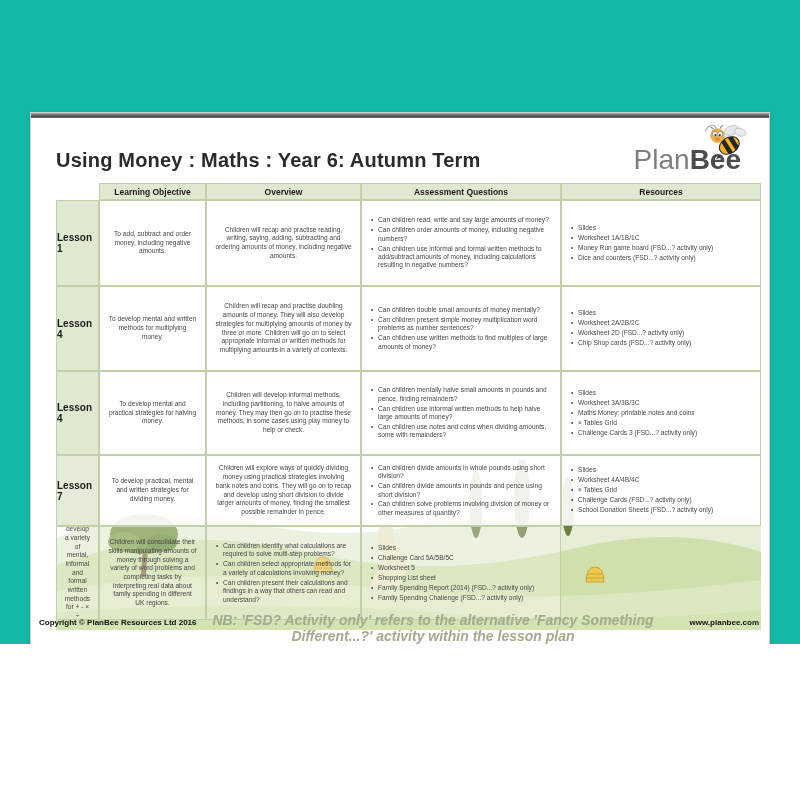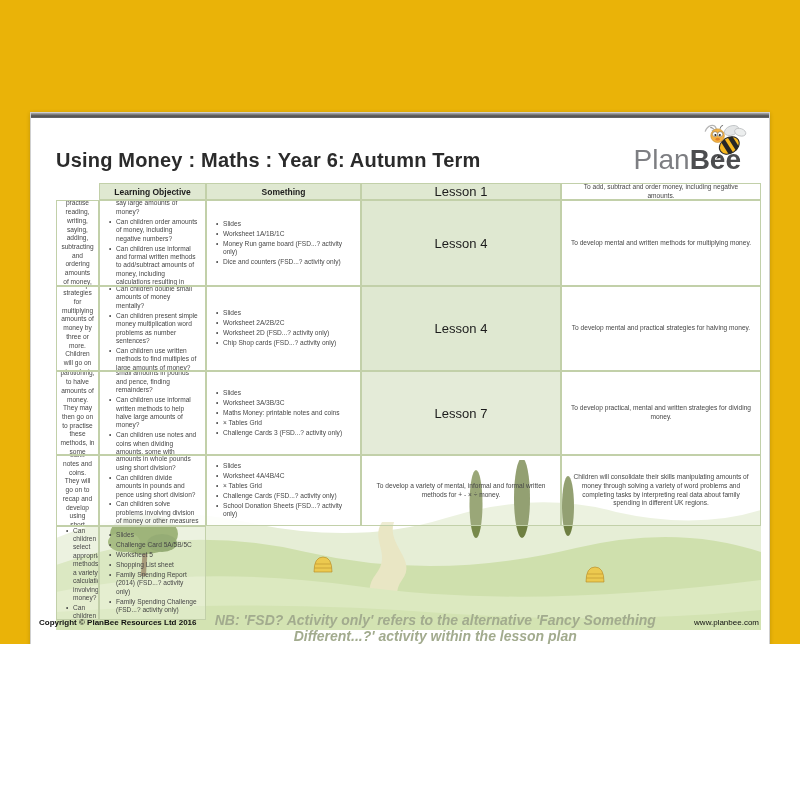--- a/index.html
+++ b/index.html
@@ -1,17 +1,17 @@
 <!DOCTYPE html>
 <html><head>
 <meta charset="utf-8">
 <style>
   html,body{margin:0;padding:0;background:#ffffff;}
   body{width:800px;height:800px;font-family:"Liberation Sans", sans-serif;}
-  .stage{position:relative;width:800px;height:644px;background:#eab308;overflow:hidden;}
+  .stage{position:relative;width:800px;height:644px;background:#14b8a6;overflow:hidden;}
 
   .page{position:absolute;left:30px;top:112px;width:740px;height:542px;background:#ffffff;
         border:1px solid #cfcfcf;box-sizing:border-box;box-shadow:0 1px 4px rgba(0,0,0,.18);}
   .page-topbar{position:absolute;top:0;left:0;right:0;height:5px;
         background:linear-gradient(180deg,#adadad 0%,#4e4e4e 60%,#6b6b6b 100%);}
 
   .page-title{position:absolute;left:25px;top:36px;font-size:20px;font-weight:700;color:#2b2b2b;letter-spacing:.2px;}
 
   .logo-text{position:absolute;right:28px;top:33px;font-size:28px;line-height:1;}
   .logo-plan{color:#7d7e82;font-weight:400;}
@@ -19,37 +19,37 @@
   .bee-icon{position:absolute;right:14px;top:6px;width:56px;height:46px;}
 
   .lesson-table{position:absolute;left:25px;top:70px;width:705px;display:grid;
         grid-template-columns:43px 107px 155px 200px 200px;
         grid-template-rows:17px 86px 85px 84px 71px 94px;gap:0;z-index:2;}
   .cell{box-sizing:border-box;border:1px solid #c2d0a9;background:#ffffff;color:#474747;overflow:hidden;}
   .cell.corner{border:none;background:transparent;}
   .cell.head{background:#dfe8d1;display:flex;align-items:center;justify-content:center;
         font-weight:700;font-size:8.5px;color:#1c1c1c;text-align:center;padding:0 2px;}
   .cell.label{background:#dfe8d1;display:flex;align-items:center;justify-content:center;
-        font-weight:400;font-size:13px;color:#1c1c1c;}
+        font-weight:700;font-size:10px;color:#1c1c1c;}
   .cell.center{display:flex;align-items:center;justify-content:center;text-align:center;
         font-size:6.6px;line-height:1.32;padding:4px 8px;}
   .cell.list{display:flex;align-items:center;font-size:6.6px;line-height:1.28;padding:4px 6px 4px 9px;text-align:left;}
   .cell ul{margin:0;padding:0;list-style:none;}
   .cell li{position:relative;padding-left:7px;margin:1.5px 0;}
   .cell li::before{content:"•";position:absolute;left:0;top:0;}
   .label.r4,.label.r5{background:rgba(223,232,209,.85);}
   .body.r4{background:rgba(255,255,255,.9);}
   .body.r5{background:rgba(255,255,255,.26);}
 
   .landscape{position:absolute;left:25px;top:347px;width:705px;height:170px;z-index:1;}
 
   .page-footer{position:absolute;left:8px;right:10px;top:499px;display:flex;align-items:baseline;justify-content:space-between;z-index:3;}
   .footer-copyright{font-size:8px;font-weight:700;color:#101010;white-space:nowrap;}
   .footer-note{font-size:14px;font-weight:700;font-style:italic;color:#a2ab8e;text-align:center;flex:1;padding:0 12px;}
-  .footer-site{font-size:8px;font-weight:400;color:#101010;white-space:nowrap;padding-left:20px;}
+  .footer-site{font-size:8px;font-weight:700;color:#101010;white-space:nowrap;padding-left:20px;}
 </style>
 </head>
 <body>
 
 <div class="stage">
   <div class="page">
     <div class="page-topbar"></div>
 
     <div class="page-title">Using Money : Maths : Year 6: Autumn Term</div>
 
@@ -103,21 +103,23 @@
       <g>
         <path d="M530,122 q0,-15 9,-15 q9,0 9,15 Z" fill="#ecc94f" stroke="#b98f2e" stroke-width="0.7"></path>
         <path d="M531.5,114 h15 M530.5,118 h17" stroke="#b98f2e" stroke-width="0.6" fill="none"></path>
       </g>
       <path d="M0,152 Q200,138 400,154 Q560,164 705,150 L705,170 L0,170 Z" fill="#d3e3b2"></path>
     </svg>
 
     <div class="lesson-table">
         <div class="cell corner"></div>
         <div class="cell head">Learning Objective</div>
-        <div class="cell head">Something</div>
+        <div class="cell head">Overview</div>
+        <div class="cell head">Assessment Questions</div>
+        <div class="cell head">Resources</div>
         <div class="cell label r1">Lesson 1</div>
         <div class="cell center body r1">To add, subtract and order money, including negative amounts.</div>
         <div class="cell center body r1">Children will recap and practise reading, writing, saying, adding, subtracting and ordering amounts of money, including negative amounts.</div>
         <div class="cell list body r1">
           <ul>
             <li>Can children read, write and say large amounts of money?</li>
             <li>Can children order amounts of money, including negative numbers?</li>
             <li>Can children use informal and formal written methods to add/subtract amounts of money, including calculations resulting in negative numbers?</li>
           </ul>
         </div>

